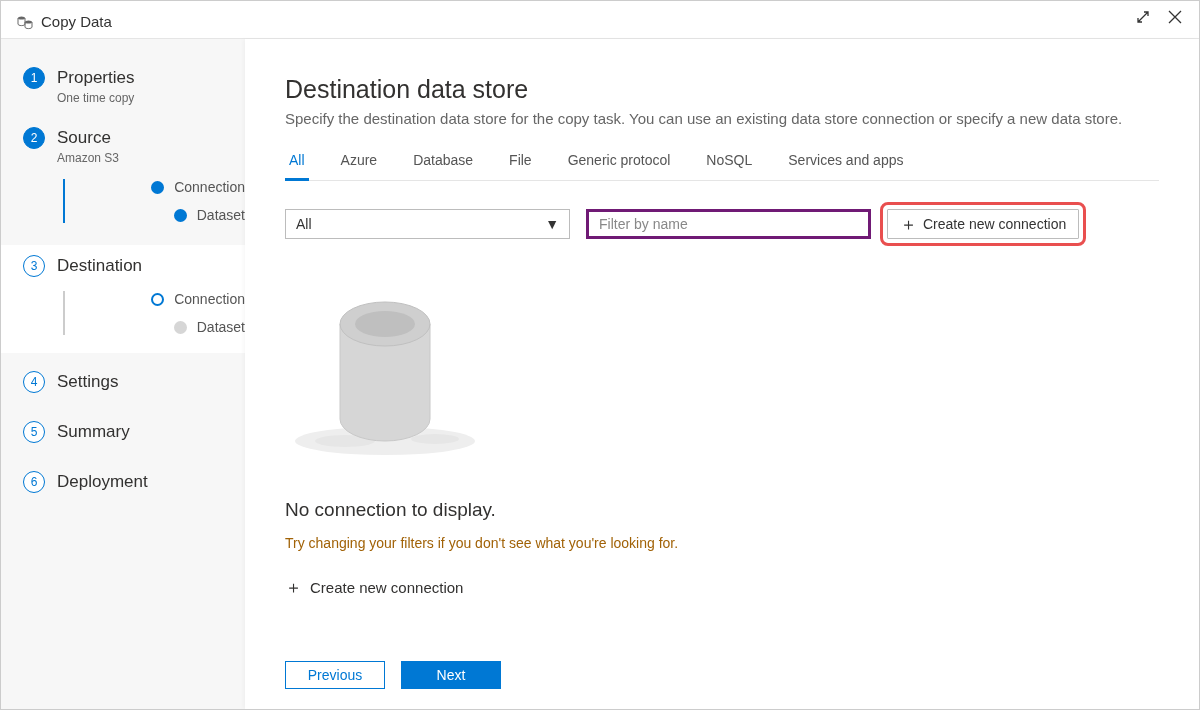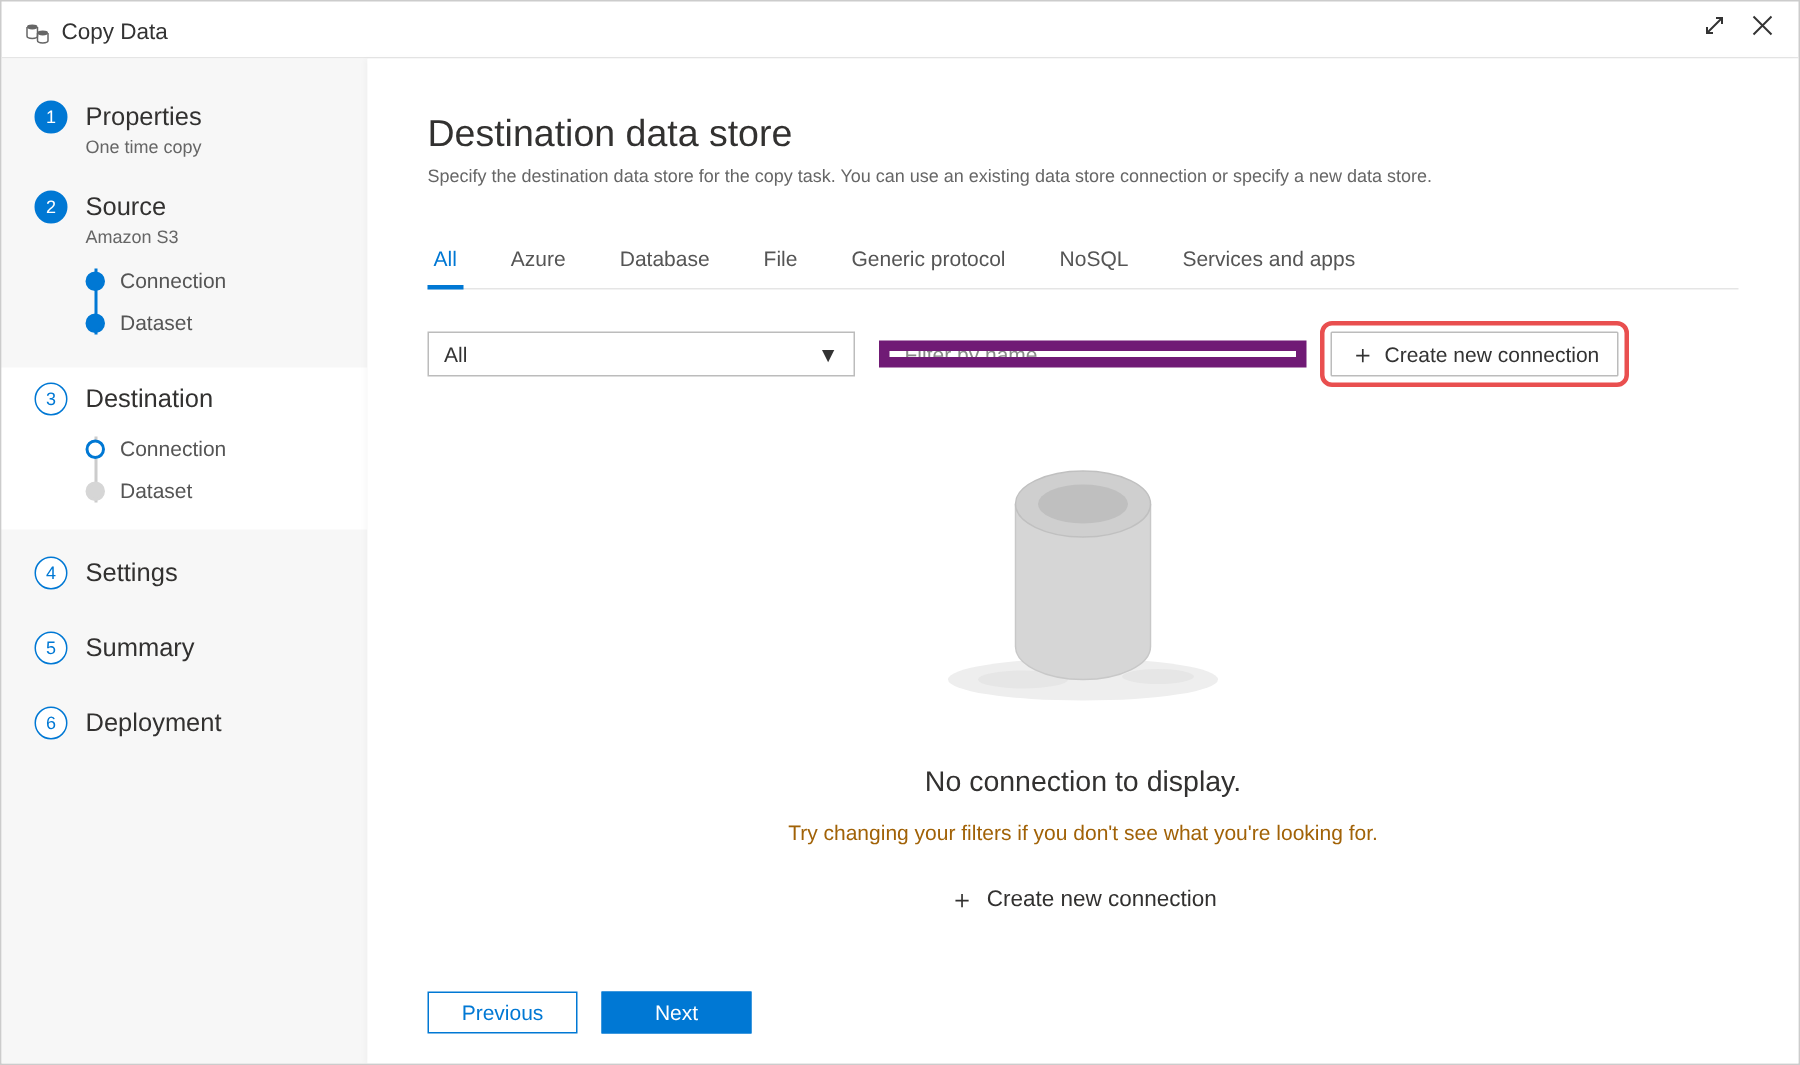--- a/index.html
+++ b/index.html
@@ -15,42 +15,42 @@
   .step { padding: 6px 0 6px 22px; cursor: pointer; }
   .step.active { background: #fff; }
   .step-head { display: flex; align-items: center; gap: 12px; }
   .step-circle { width: 22px; height: 22px; border-radius: 50%; display:flex; align-items:center; justify-content:center; font-size:12px; border:1px solid #0078d4; color:#0078d4; background:#fff; flex-shrink:0;}
   .step-circle.filled { background:#0078d4; color:#fff; border-color:#0078d4; }
   .step-label { font-size:17px; color:#323130; }
   .step-sub { font-size:12px; color:#666; margin-left:34px; margin-top:2px; }
   .substeps { margin-left: 34px; margin-top:8px; position:relative; }
   .substeps::before { content:''; position:absolute; left:6px; top:6px; bottom:6px; width:2px; background:#ccc; }
   .substeps.done::before { background:#0078d4; }
-  .substep { display:flex; align-items:center; gap:10px; padding:6px 0; position:relative;}
+  .substep { display:flex; align-items:center; gap:10px; padding:6px 0; position:relative;justify-content:flex-end;}
   .substep-dot { width:13px; height:13px; border-radius:50%; background:#fff; border:2px solid #0078d4; z-index:1; flex-shrink:0;}
   .substep-dot.filled { background:#0078d4; }
   .substep-dot.grey { background:#d6d6d6; border-color:#d6d6d6; }
   .substep-label { font-size:14px; color:#555; }
 
   .main { flex:1; background:#fff; padding: 36px 40px 20px 40px; display:flex; flex-direction:column; position:relative; box-shadow: -2px 0 4px rgba(0,0,0,0.03);}
   .main h1 { font-size:25px; font-weight:400; color:#323130; margin-bottom:6px;}
-  .main-desc { font-size:12px; color:#666; margin-bottom:40px; }
+  .main-desc { font-size:15px; color:#666; margin-bottom:25px; }
 
   .tabs { display:flex; gap:28px; border-bottom:1px solid #e5e5e5; margin-bottom:28px; }
   .tab { padding: 0 4px 10px 4px; font-size:14px; color:#555; cursor:pointer; }
   .tab.active { color:#0078d4; border-bottom:3px solid #0078d4; margin-bottom:-1px; }
 
   .controls { display:flex; gap:16px; align-items:center; margin-bottom:30px; }
   .dropdown { width: 285px; height:30px; border:1px solid #bcbcbc; display:flex; align-items:center; padding: 0 10px; justify-content:space-between; cursor:pointer; font-size:14px; color:#333; }
-  .filter-input { width:285px; height:18px; border:7px solid #701a75; padding: 0 10px; font-size:14px; outline:none; color:#0f172a; }
+  .filter-input { width:285px; height:30px; border:3px solid #701a75; padding: 0 10px; font-size:14px; outline:none; color:#0f172a; }
   .filter-input::placeholder { color:#888; }
   .create-btn { height:30px; border:1px solid #bcbcbc; display:flex; align-items:center; padding:0 12px; gap:6px; cursor:pointer; font-size:14px; color:#333; background:#fff; outline: 3px solid #e94f4f; outline-offset:4px; border-radius:1px;}
   .plus { font-size:17px; font-weight:300; line-height:1; }
 
-  .empty { flex:1; display:flex; flex-direction:column; align-items:center; justify-content:flex-start; padding-top:20px;}
+  .empty { flex:1; display:flex; flex-direction:column; align-items:flex-start; justify-content:flex-start; padding-top:20px;}
   .db-illustration { width:200px; height:180px; margin-bottom:30px; position:relative; }
   .empty-title { font-size:19px; color:#323130; margin-bottom:14px; }
   .empty-text { font-size:14px; color:#a16207; margin-bottom:28px; }
   .empty-create { display:flex; align-items:center; gap:8px; font-size:15px; color:#323130; cursor:pointer; }
 
   .footer { display:flex; gap:16px; padding-top:10px; }
   .btn { width:100px; height:28px; font-size:14px; display:flex; align-items:center; justify-content:center; cursor:pointer; }
   .btn-prev { border:1px solid #0078d4; color:#0078d4; background:#fff; }
   .btn-next { background:#0078d4; color:#fff; border:1px solid #0078d4; }
 </style>

